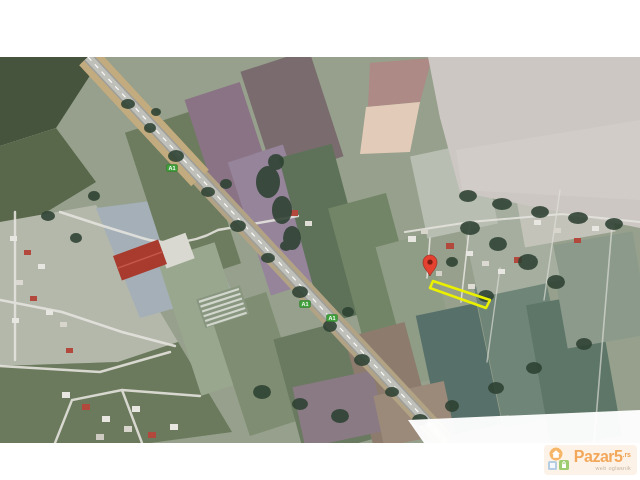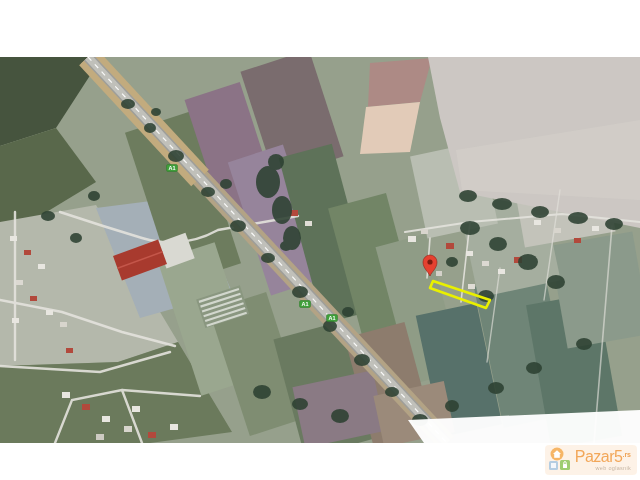--- a/index.html
+++ b/index.html
@@ -5,21 +5,21 @@
   html,body{margin:0;padding:0;background:#ffffff;}
   .page{position:relative;width:640px;height:480px;background:#ffffff;overflow:hidden;
         font-family:"Liberation Sans",sans-serif;}
   .map-svg{position:absolute;left:0;top:0;}
   
   .wm{position:absolute;right:3px;bottom:5px;display:flex;align-items:center;gap:3px;
       background:rgba(252,233,212,0.72);border-radius:4px;padding:2px 6px 2px 3px;opacity:0.78;}
   .wm-icon{width:24px;height:26px;flex:0 0 auto;}
   .wm-textcol{line-height:1;}
   .wm-brandrow{display:flex;align-items:flex-start;}
-  .wm-brand{font-weight:normal;font-size:16px;letter-spacing:-0.5px;color:#ef8f2d;}
+  .wm-brand{font-weight:bold;font-size:16px;letter-spacing:-0.5px;color:#ef8f2d;}
   .wm-tld{font-weight:bold;font-size:7px;color:#e98a2a;margin-top:2px;}
   .wm-tag{font-size:5.5px;color:#b59f89;text-align:right;margin-top:1px;letter-spacing:0.3px;}
   .shield-text{font-family:"Liberation Sans",sans-serif;font-weight:bold;}
 </style>
 </head>
 <body>
 
 <div class="page">
 
   <svg class="map-svg" width="640" height="480" viewBox="0 0 640 480">

